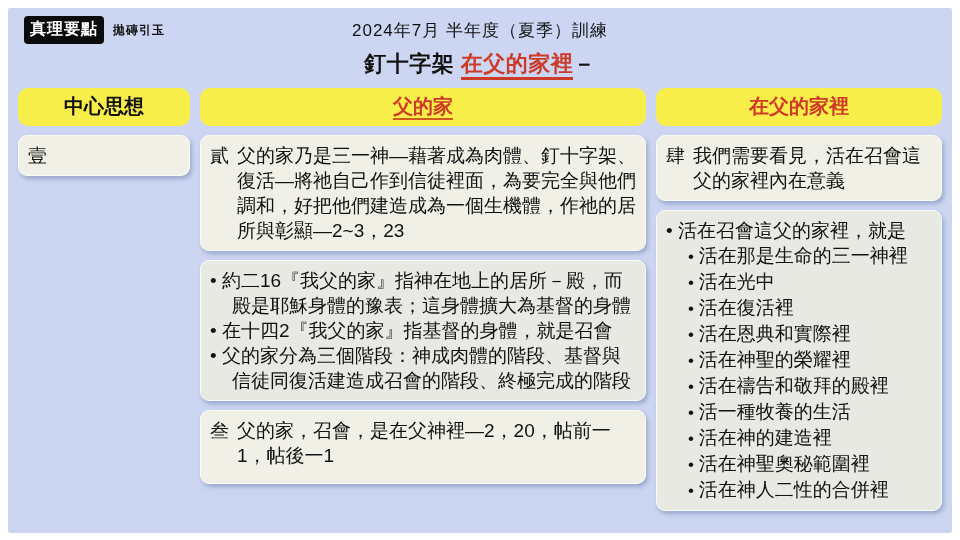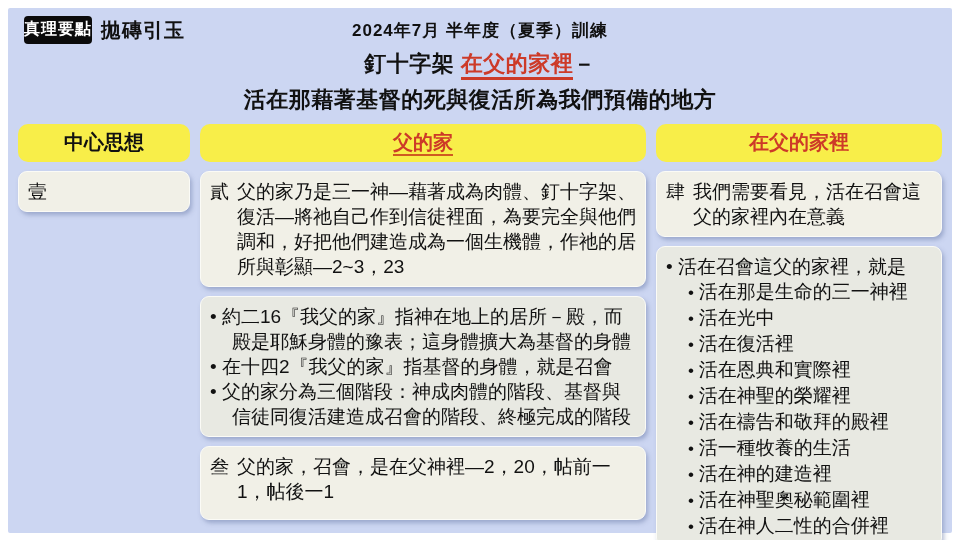--- a/index.html
+++ b/index.html
@@ -11,24 +11,24 @@
   .panel {
     position:absolute; left:8px; top:8px; width:944px; height:525px;
     background:#ccd6f2; border-radius:2px; box-sizing:border-box;
     padding:6px 10px;
   }
   
   .top-row { position:relative; height:30px; }
   .badge-group { position:absolute; left:6px; top:2px; display:flex; align-items:center; }
   .badge {
     background:#0b0b0b; color:#ffffff; font-weight:700; font-size:16px;
-    padding:3px 0 4px; border-radius:4px; letter-spacing:1px;
+    padding:3px 6px 4px; border-radius:4px; letter-spacing:1px;
   }
-  .badge-caption { color:#111; font-weight:700; font-size:20px; margin-left:9px; letter-spacing:1px; }
-  .training-line { text-align:center; font-size:17px; font-weight:700; color:#111; padding-top:5px; letter-spacing:1px; }
+  .badge-caption { color:#111; font-weight:700; font-size:12px; margin-left:9px; letter-spacing:1px; }
+  .training-line { text-align:center; font-size:17px; font-weight:400; color:#111; padding-top:5px; letter-spacing:1px; }
   .title-line { text-align:center; font-size:22px; font-weight:700; color:#111; margin-top:5px; letter-spacing:0.5px; }
   .title-red { color:#cd3a28; border-bottom:3px solid #cd3a28; padding-bottom:1px; }
   .subtitle { text-align:center; font-size:22px; font-weight:700; color:#111; margin-top:6px; letter-spacing:0.5px; }
   
   .columns { display:flex; gap:10px; margin-top:9px; height:396px; }
   .col { display:flex; flex-direction:column; gap:9px; }
   .col-left { width:172px; }
   .col-mid { width:446px; }
   .col-right { width:286px; }
   .col-header {
@@ -66,21 +66,20 @@
   <div class="top-row">
     <div class="badge-group">
       <span class="badge">真理要點</span>
       <span class="badge-caption">拋磚引玉</span>
     </div>
     <div class="training-line">2024年7月  半年度（夏季）訓練</div>
   </div>
 
   <div class="title-line"><span>釘十字架 </span><span class="title-red">在父的家裡</span><span>－</span></div>
 
-  <div class="subtitle">活在那藉著基督的死與復活所為我們預備的地方</div>
 
   <div class="columns">
 
     <div class="col col-left">
       <div class="col-header">中心思想</div>
       <div class="box point">
         <span class="num">壹</span>
       </div>
     </div>
 

